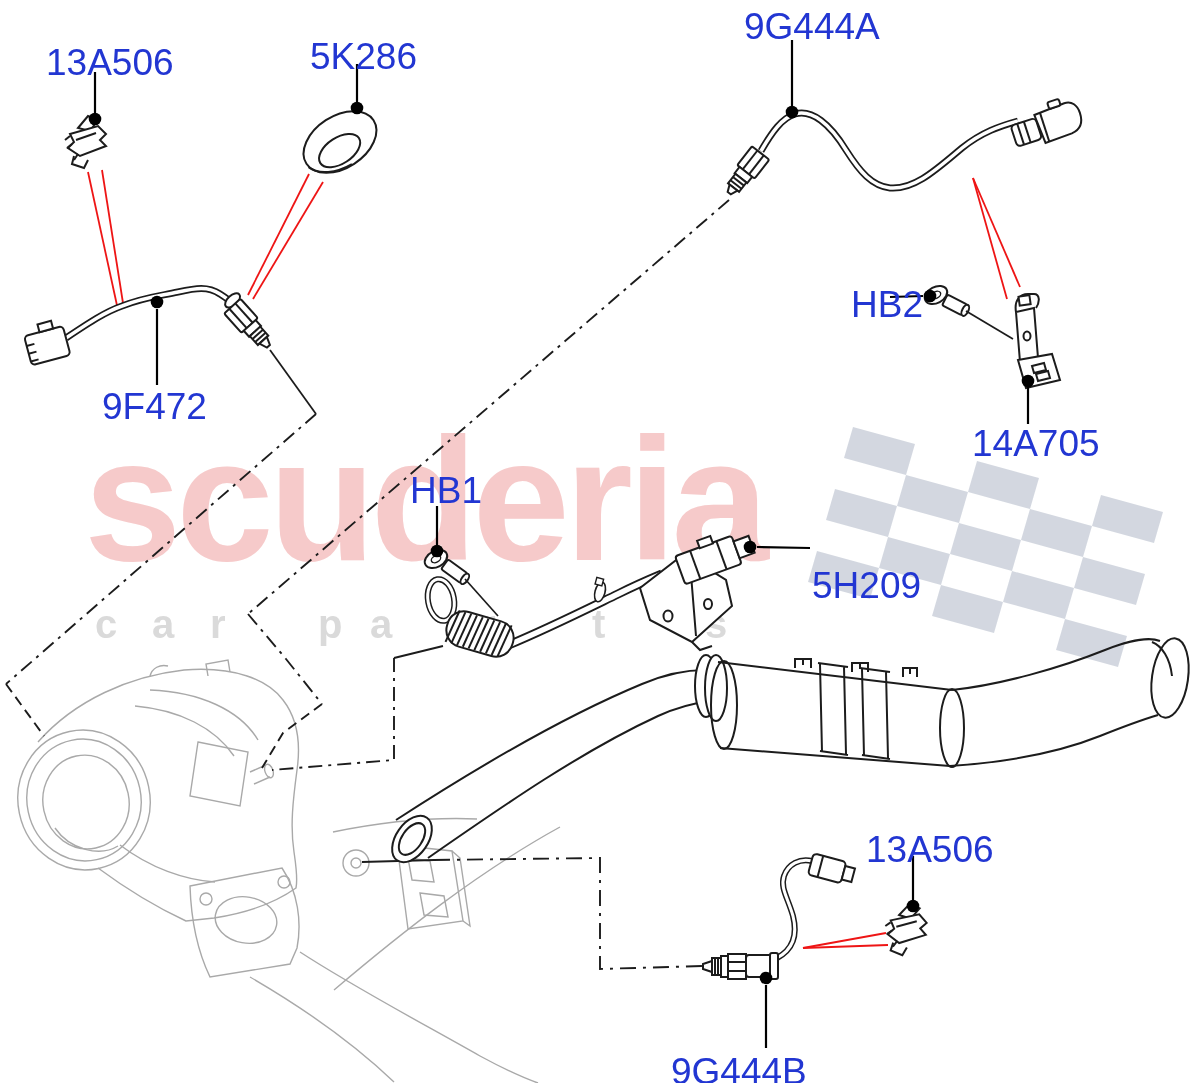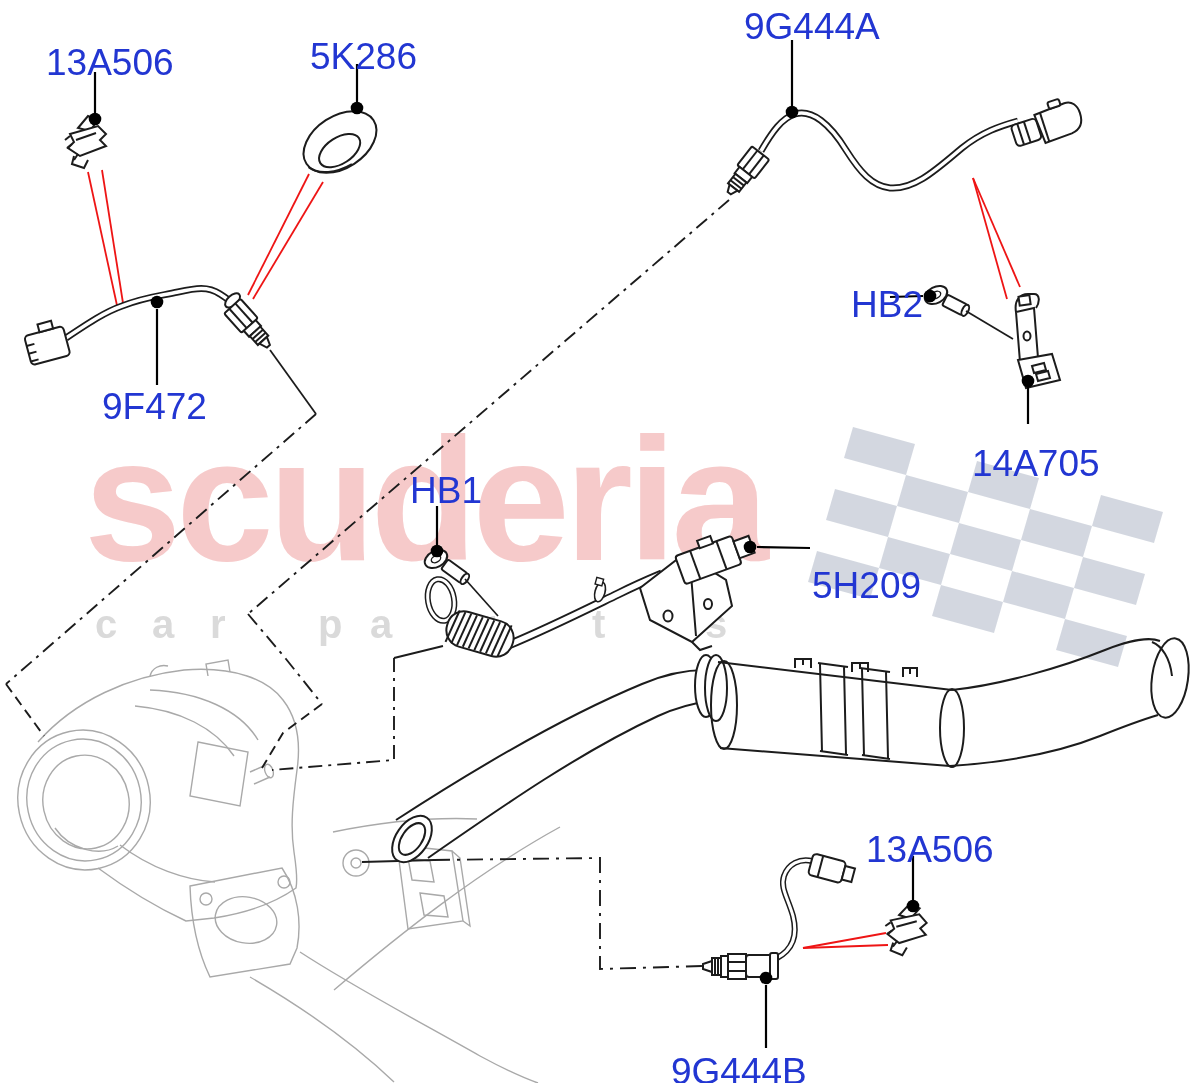--- a/index.html
+++ b/index.html
@@ -311,19 +311,19 @@
         <circle class="dot" cx="913" cy="906" r="6.3"></circle>
       <line class="leader" x1="766" y1="985" x2="766" y2="1048"></line>
         <circle class="dot" cx="766" cy="978" r="6.3"></circle>
     </g>
   </svg>
 
   <div class="lbl" style="left:46px;top:42px">13A506</div>
   <div class="lbl" style="left:310px;top:36px">5K286</div>
   <div class="lbl" style="left:744px;top:6px">9G444A</div>
   <div class="lbl" style="left:851px;top:284px">HB2</div>
-  <div class="lbl" style="left:972px;top:443px">14A705</div>
+  <div class="lbl" style="left:972px;top:423px">14A705</div>
   <div class="lbl" style="left:410px;top:470px">HB1</div>
   <div class="lbl" style="left:812px;top:565px">5H209</div>
   <div class="lbl" style="left:102px;top:386px">9F472</div>
   <div class="lbl" style="left:866px;top:829px">13A506</div>
   <div class="lbl" style="left:671px;top:1051px">9G444B</div>
 </div>
 
 </body></html>

